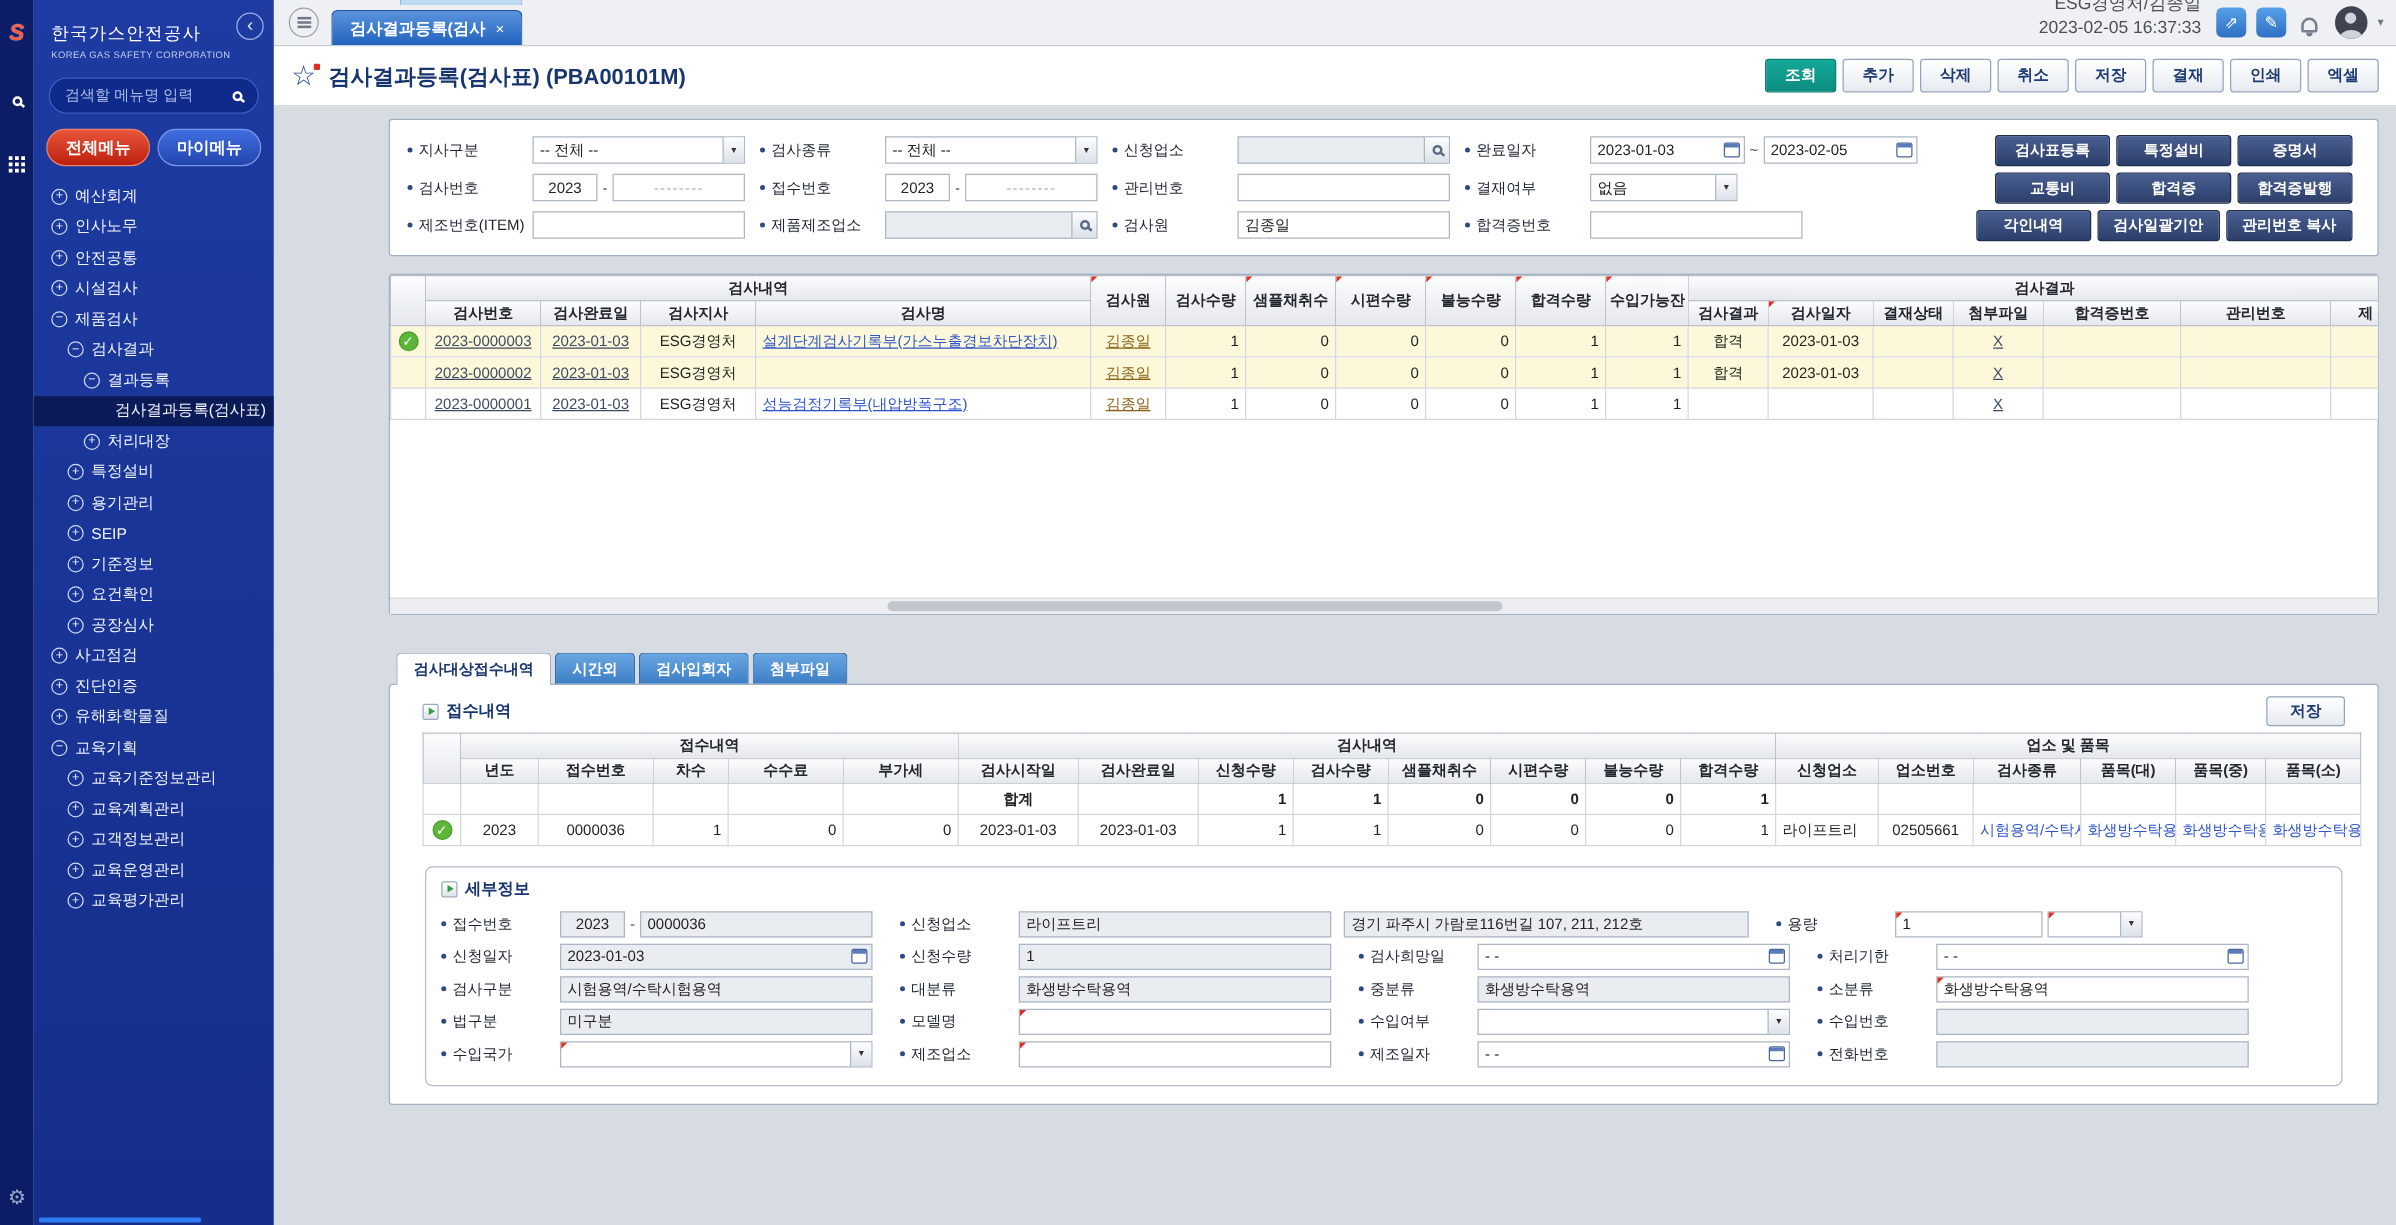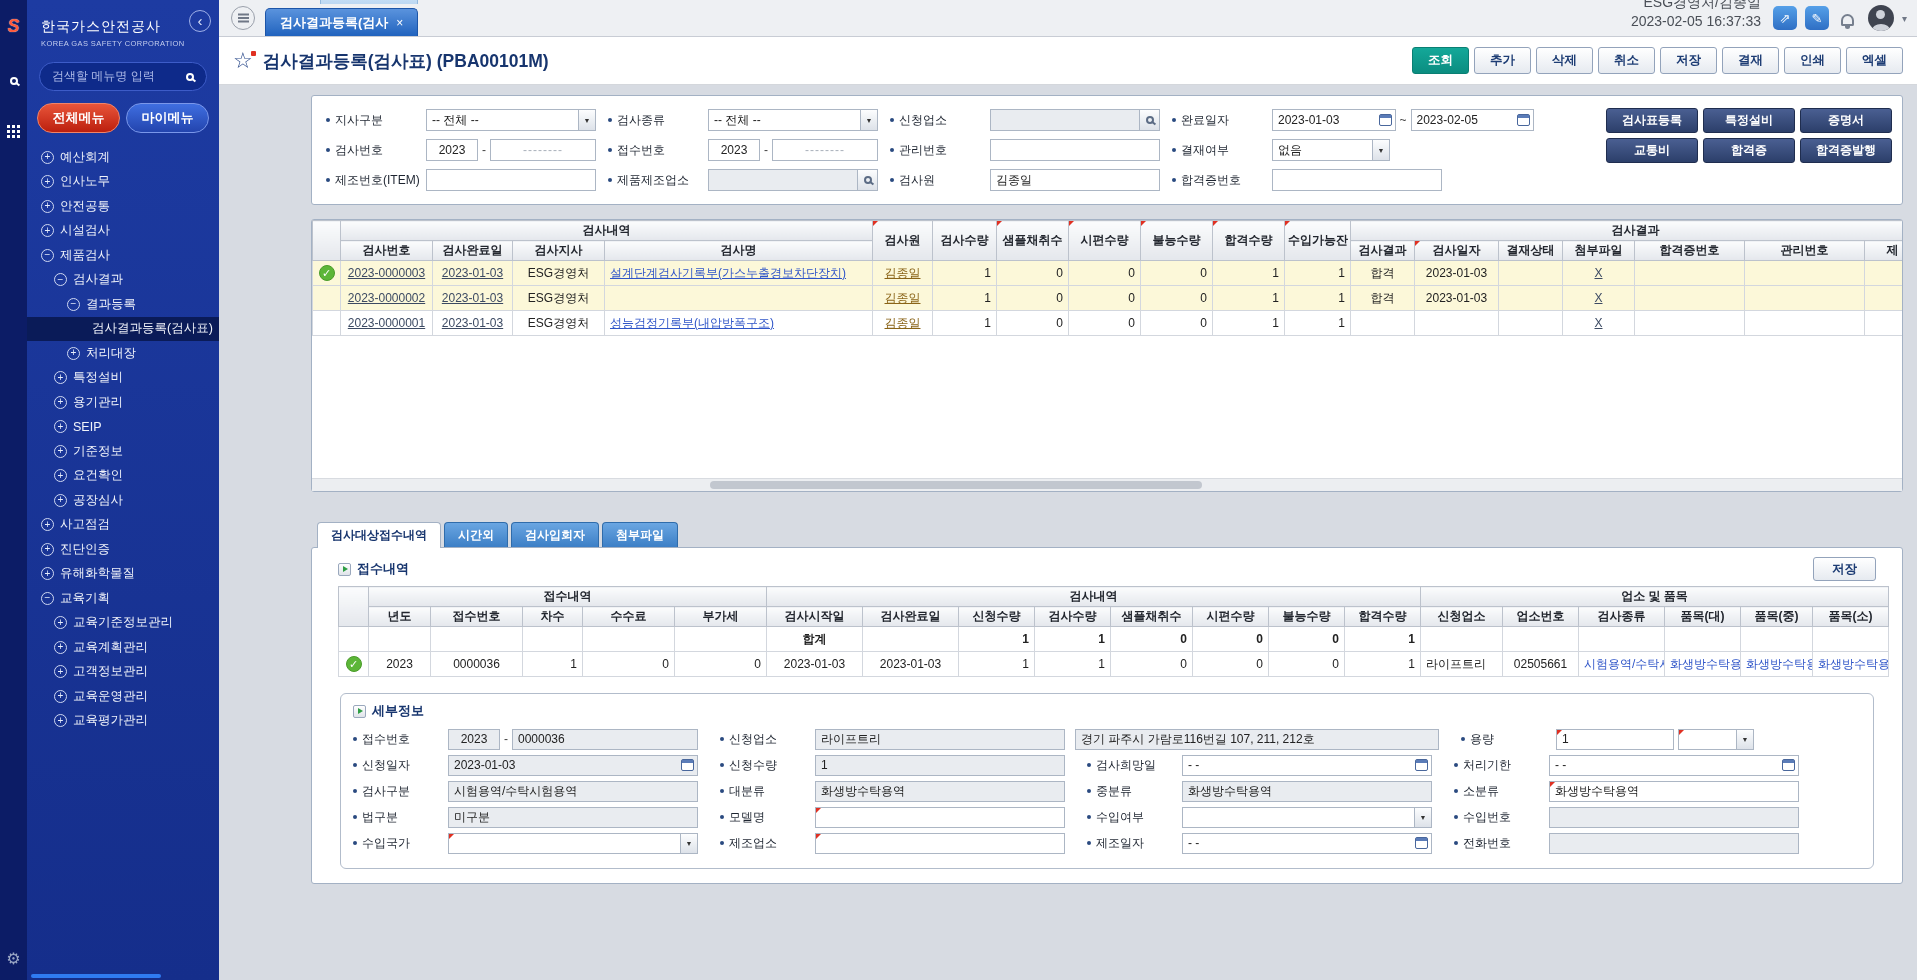--- a/index.html
+++ b/index.html
@@ -61,21 +61,21 @@
   .star::after { content:''; position:absolute; width:5px; height:5px; background:#e03022; top:1px; right:-3px; border-radius:1px; }
   .titlebar h1 { font-size:17.5px; color:#17356e; font-weight:700; }
   .t-btns { margin-left:auto; display:flex; gap:5px; }
   .btn-light { height:27px; padding:0 15px; font-weight:700; font-size:12.5px; color:#1d3c74; background:linear-gradient(#fff,#e6eaf0); border:1px solid #93a3bb; border-radius:3px; cursor:pointer; font-family:inherit; }
   .btn-primary { background:linear-gradient(#14a899,#0b8d80); border-color:#0a7f73; color:#fff; }
 
   .content { flex:1; padding:10px 14px 0 92px; overflow:hidden; }
   .panel { background:#fff; border:1px solid #a3b1c4; border-radius:3px; }
 
   
-  .search-panel { padding:9px 10px 9px 14px; margin-bottom:14px; }
+  .search-panel { padding:9px 20px 9px 14px; margin-bottom:14px; }
   .f-row { display:flex; align-items:center; height:30px; }
   .f-label { width:100px; display:flex; gap:5px; align-items:center; font-size:12px; color:#1d2430; flex:none; }
   .blt { width:4px; height:4px; background:#2a4a80; border-radius:50%; flex:none; }
   .f-ctrl { width:170px; margin-right:12px; display:flex; align-items:center; gap:4px; flex:none; }
   .f-ctrl.dr { width:262px; }
   .ctl { position:relative;  height:22px; border:1px solid #acb6c4; background:#fff; display:flex; align-items:center; flex:1; min-width:0; cursor:text; }
   .ctl-txt { padding:0 5px; font-size:12px; color:#222; white-space:nowrap; overflow:hidden; flex:1; }
   .ctl-txt.ph { color:#aab2bc; text-align:center; letter-spacing:1px; }
   .ctl.dis { background:#e9ecf0; }
   .ctl.req::before { content:''; position:absolute; top:0; left:0; border-top:5px solid #e03022; border-right:5px solid transparent; z-index:2; }
@@ -118,21 +118,21 @@
   .sec-bar { display:flex; align-items:center; gap:6px; height:30px; }
   .sec-ic { width:13px; height:13px; background:linear-gradient(#fff,#dfe3e9); border:1px solid #9aa8bd; border-radius:2px; position:relative; flex:none; }
   .sec-ic::after { content:''; position:absolute; left:4px; top:2.5px; border-left:5px solid #2e9e43; border-top:3.5px solid transparent; border-bottom:3.5px solid transparent; }
   .sec-title { font-size:13px; font-weight:700; color:#17356e; }
   .sec-bar .btn-light { margin-left:auto; height:24px; padding:0 18px; }
   .grid-wrap2 { margin:2px 0 16px; }
   .detail-box { border:1px solid #b2bccb; border-radius:6px; padding:2px 12px 12px; margin:0 2px; }
   .d-form .f-row { height:26px; }
   .d-form .f-label { width:95px; }
   .d-form .f-ctrl { width:250px; margin-right:22px; }
-  .d-form .f-ctrl.wide { width:364px; margin-left:-12px; }
+  .d-form .f-ctrl.wide { width:324px; margin-left:-12px; }
   .d-form .ctl { height:21px; }
 </style>
 </head>
 <body>
 
 <div class="app">
 
   <aside class="rail">
     <div class="rail-logo">S</div>
     <div class="rail-ic">
@@ -443,20 +443,25 @@
                 </div>
               </div>
               <div class="f-label">
                 <span class="blt"></span>
                 <span>합격증번호</span>
               </div>
               <div class="f-ctrl">
                 <div class="ctl">
                   <span class="ctl-txt"></span>
                 </div>
+              </div>
+              <div class="f-btns">
+                <button class="btn-dark">각인내역</button>
+                <button class="btn-dark">검사일괄기안</button>
+                <button class="btn-dark">관리번호 복사</button>
               </div>
             </div>
           </div>
       </section>
 
       <section class="panel grid-panel">
         <div class="grid-wrap">
           <table class="grid" style="width: 1608px;">
               <colgroup>
                 <col style="width: 28px;">

